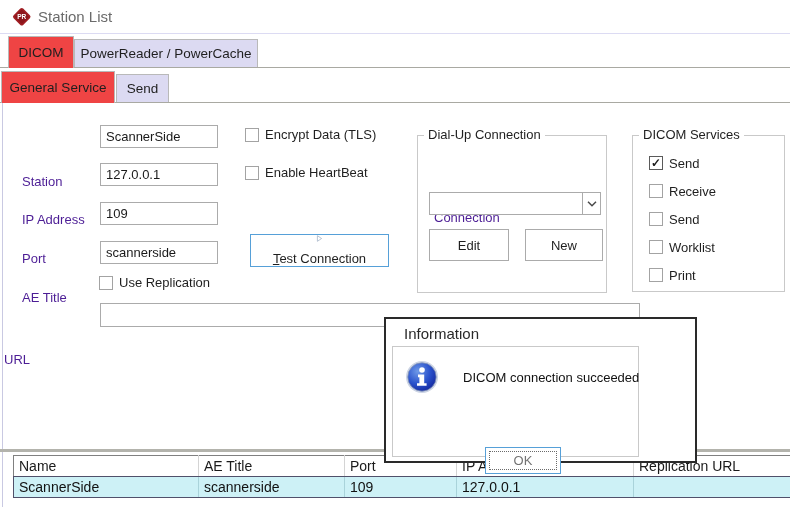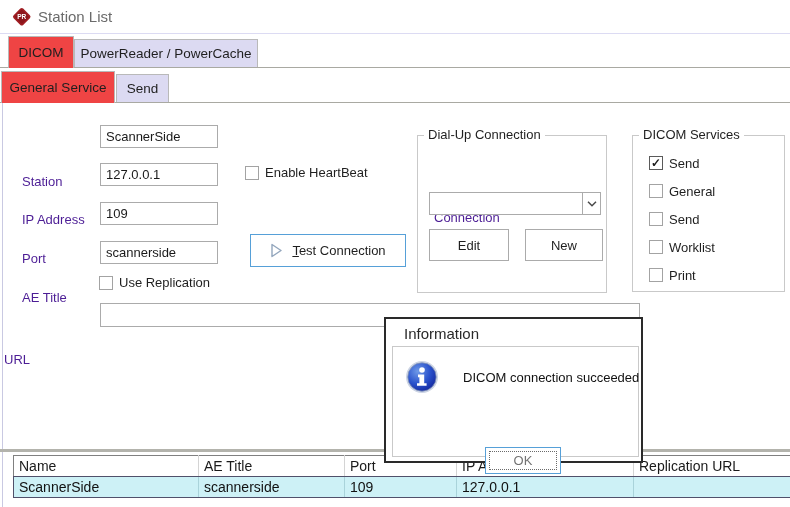--- a/index.html
+++ b/index.html
@@ -32,21 +32,21 @@
           font-size:13px; color:#1a1a1a; padding:0 5px; outline:none; }
 
   .cb-row { position:absolute; display:flex; align-items:center; gap:6px; font-size:13px; }
   .cb-box { width:14px; height:14px; border:1px solid #a3a3a3; background:#fff; flex:0 0 auto;
             display:flex; align-items:center; justify-content:center; font-size:12px; font-weight:bold;
             color:#1a1a1a; line-height:1; }
   .cb-box.checked { border-color:#5a5a5a; }
 
   .btn { position:absolute; background:#fff; border:1px solid #ababab; font-size:13px; color:#1f1f1f;
          display:flex; align-items:center; justify-content:center; font-family:"Liberation Sans",sans-serif; }
-  .btn-test { left:250px; top:234px; width:156px; height:33px; border:1px solid #56a0d8; gap:9px; }
+  .btn-test { left:250px; top:234px; width:139px; height:33px; border:1px solid #56a0d8; gap:9px;flex-direction:column; }
   .btn-test .mn { text-decoration:underline; }
 
   
   .groupbox { position:absolute; border:1px solid #c9c9c9; background:transparent; }
   .groupbox .legend { position:absolute; top:-9px; left:6px; background:#fff; padding:0 4px; font-size:13px; color:#1f1f1f; white-space:nowrap; }
   .grp-dialup   { left:417px; top:135px; width:190px; height:158px; }
   .grp-services { left:632px; top:135px; width:153px; height:157px; }
 
   .combo { position:absolute; left:11px; top:56px; width:172px; height:23px; border:1px solid #ababab;
            background:#fff; display:flex; }
@@ -63,21 +63,21 @@
   .station-table th { font-weight:normal; text-align:left; height:21px; padding:0 5px; background:#fff;
                       border-top:1px solid #808080; border-bottom:1px solid #50506a; border-right:1px solid #d4d4d4;
                       color:#1a1a1a; overflow:hidden; white-space:nowrap; }
   .station-table th:first-child { border-left:1px solid #808080; }
   .station-table th:last-child  { border-right:1px solid #bdbdbd; }
   .station-table td { height:21px; padding:0 5px; background:#cdf1f6; border-bottom:1px solid #50506a;
                       border-right:1px solid #a9d3da; color:#111; overflow:hidden; white-space:nowrap; }
   .station-table td:first-child { border-left:1px solid #50506a; }
 
   
-  .msgbox { position:absolute; left:384px; top:317px; width:259px; height:146px; background:#fff;
+  .msgbox { position:absolute; left:384px; top:317px; width:313px; height:146px; background:#fff;
             border:2px solid #2a2a2a; z-index:10; }
   .msgbox-title { position:absolute; left:18px; top:6px; font-size:15px; color:#2a2a2a; }
   .msgbox-panel { position:absolute; left:6px; top:27px; width:247px; height:111px; border:1px solid #c9c9c9; background:#fff; }
   .msg-icon { position:absolute; left:12px; top:13px; }
   .msg-text { position:absolute; left:70px; top:23px; font-size:13px; color:#111; white-space:nowrap; }
   .btn-ok { left:92px; top:100px; width:76px; height:27px; border:1px solid #56a0d8; position:absolute; background:#fff; }
   .btn-ok .focus-rect { position:absolute; inset:3px; border:1px dotted #6a6a6a; display:flex; align-items:center; justify-content:center; font-size:13px; color:#737373; }
 </style>
 </head>
 <body>
@@ -122,20 +122,24 @@
   <input class="tbox" style="left: 100px; top: 241px; width: 118px; height: 23px;" value="scannerside">
 
   <div class="cb-row" style="left:99px; top:275px;">
     <span class="cb-box"></span>
     <span>Use Replication</span>
   </div>
 
   <div class="lbl" style="left:4px; top:308px;">URL</div>
   <input class="tbox" style="left: 100px; top: 303px; width: 540px; height: 24px;" value="">
 
+  <div class="cb-row" style="left:245px; top:127px;">
+    <span class="cb-box"></span>
+    <span>Encrypt Data (TLS)</span>
+  </div>
   <div class="cb-row" style="left:245px; top:165px;">
     <span class="cb-box"></span>
     <span>Enable HeartBeat</span>
   </div>
 
   <div class="btn btn-test">
     <svg width="13" height="15" viewBox="0 0 13 15">
       <path d="M2 1.5 L11 7.5 L2 13.5 Z" fill="none" stroke="#93a6bd" stroke-width="1.4" stroke-linejoin="round"></path>
     </svg>
     <span><span class="mn">T</span><span>est Connection</span></span>
@@ -162,21 +166,21 @@
 
   <div class="groupbox grp-services">
     <div class="legend">DICOM Services</div>
     <div class="svc-list">
         <div class="svc-item">
           <span class="cb-box checked">✓</span>
           <span>Send</span>
         </div>
         <div class="svc-item">
           <span class="cb-box"></span>
-          <span>General</span>
+          <span>Receive</span>
         </div>
         <div class="svc-item">
           <span class="cb-box"></span>
           <span>Send</span>
         </div>
         <div class="svc-item">
           <span class="cb-box"></span>
           <span>Worklist</span>
         </div>
         <div class="svc-item">

